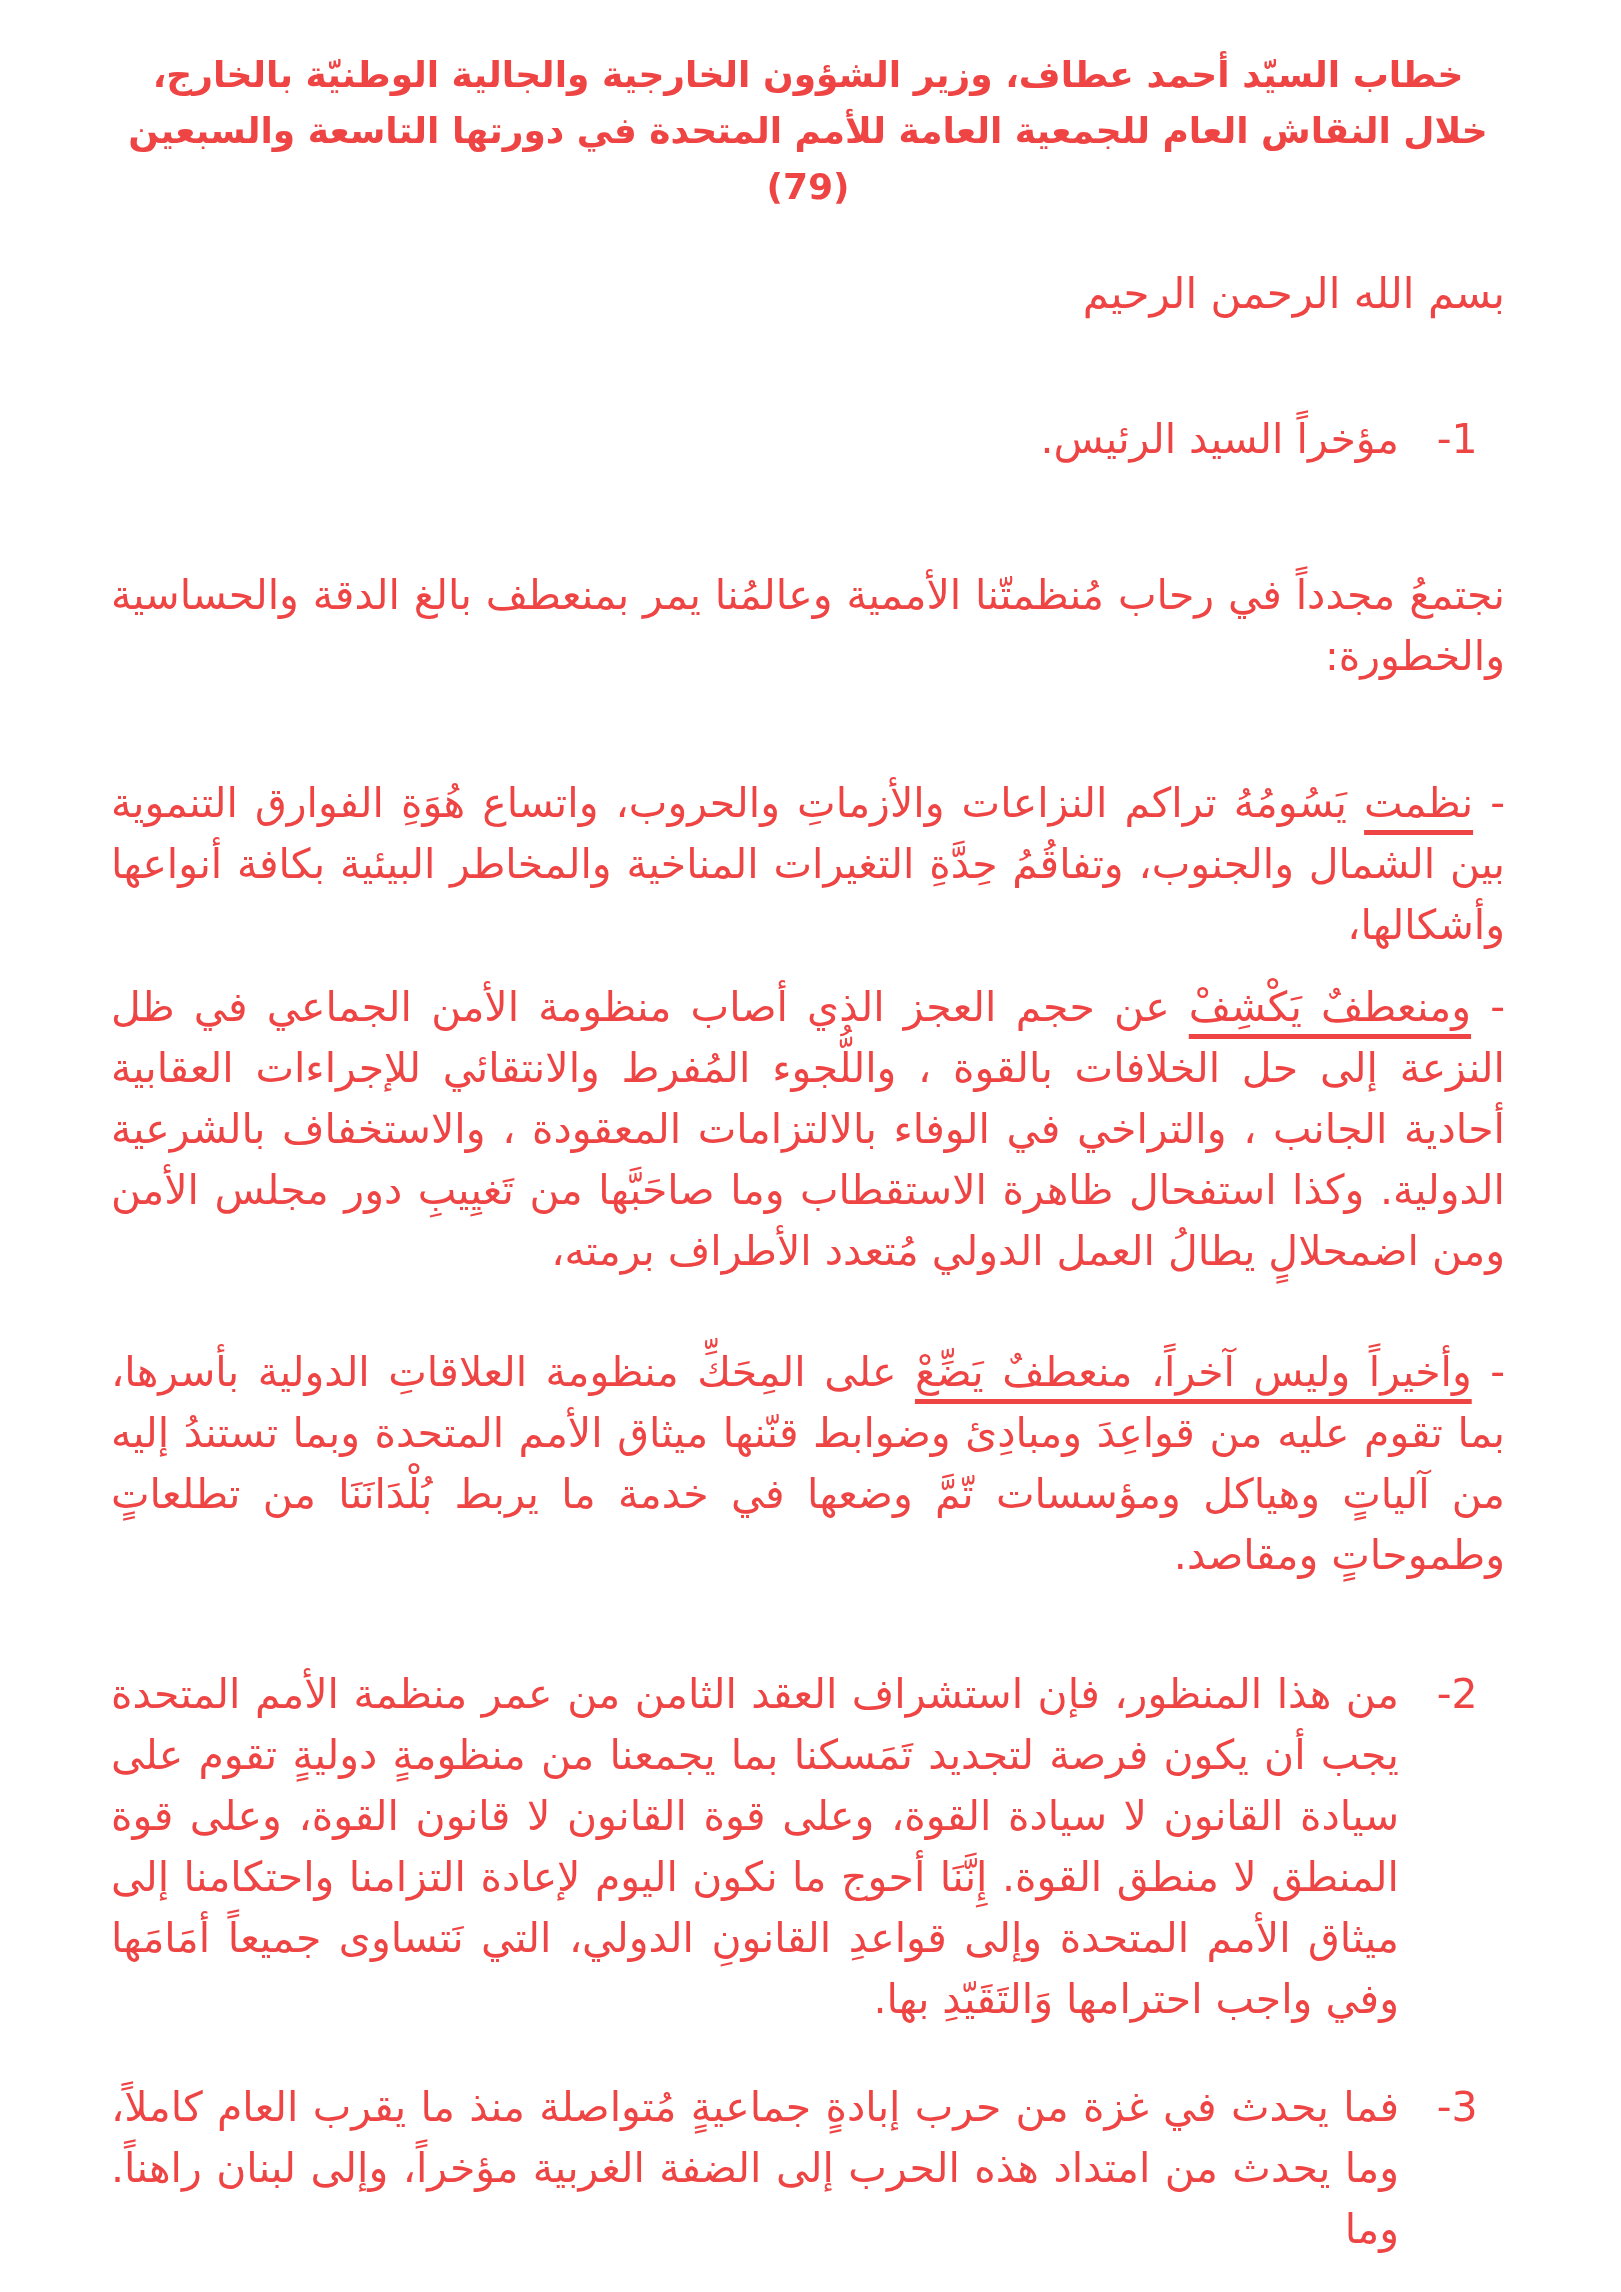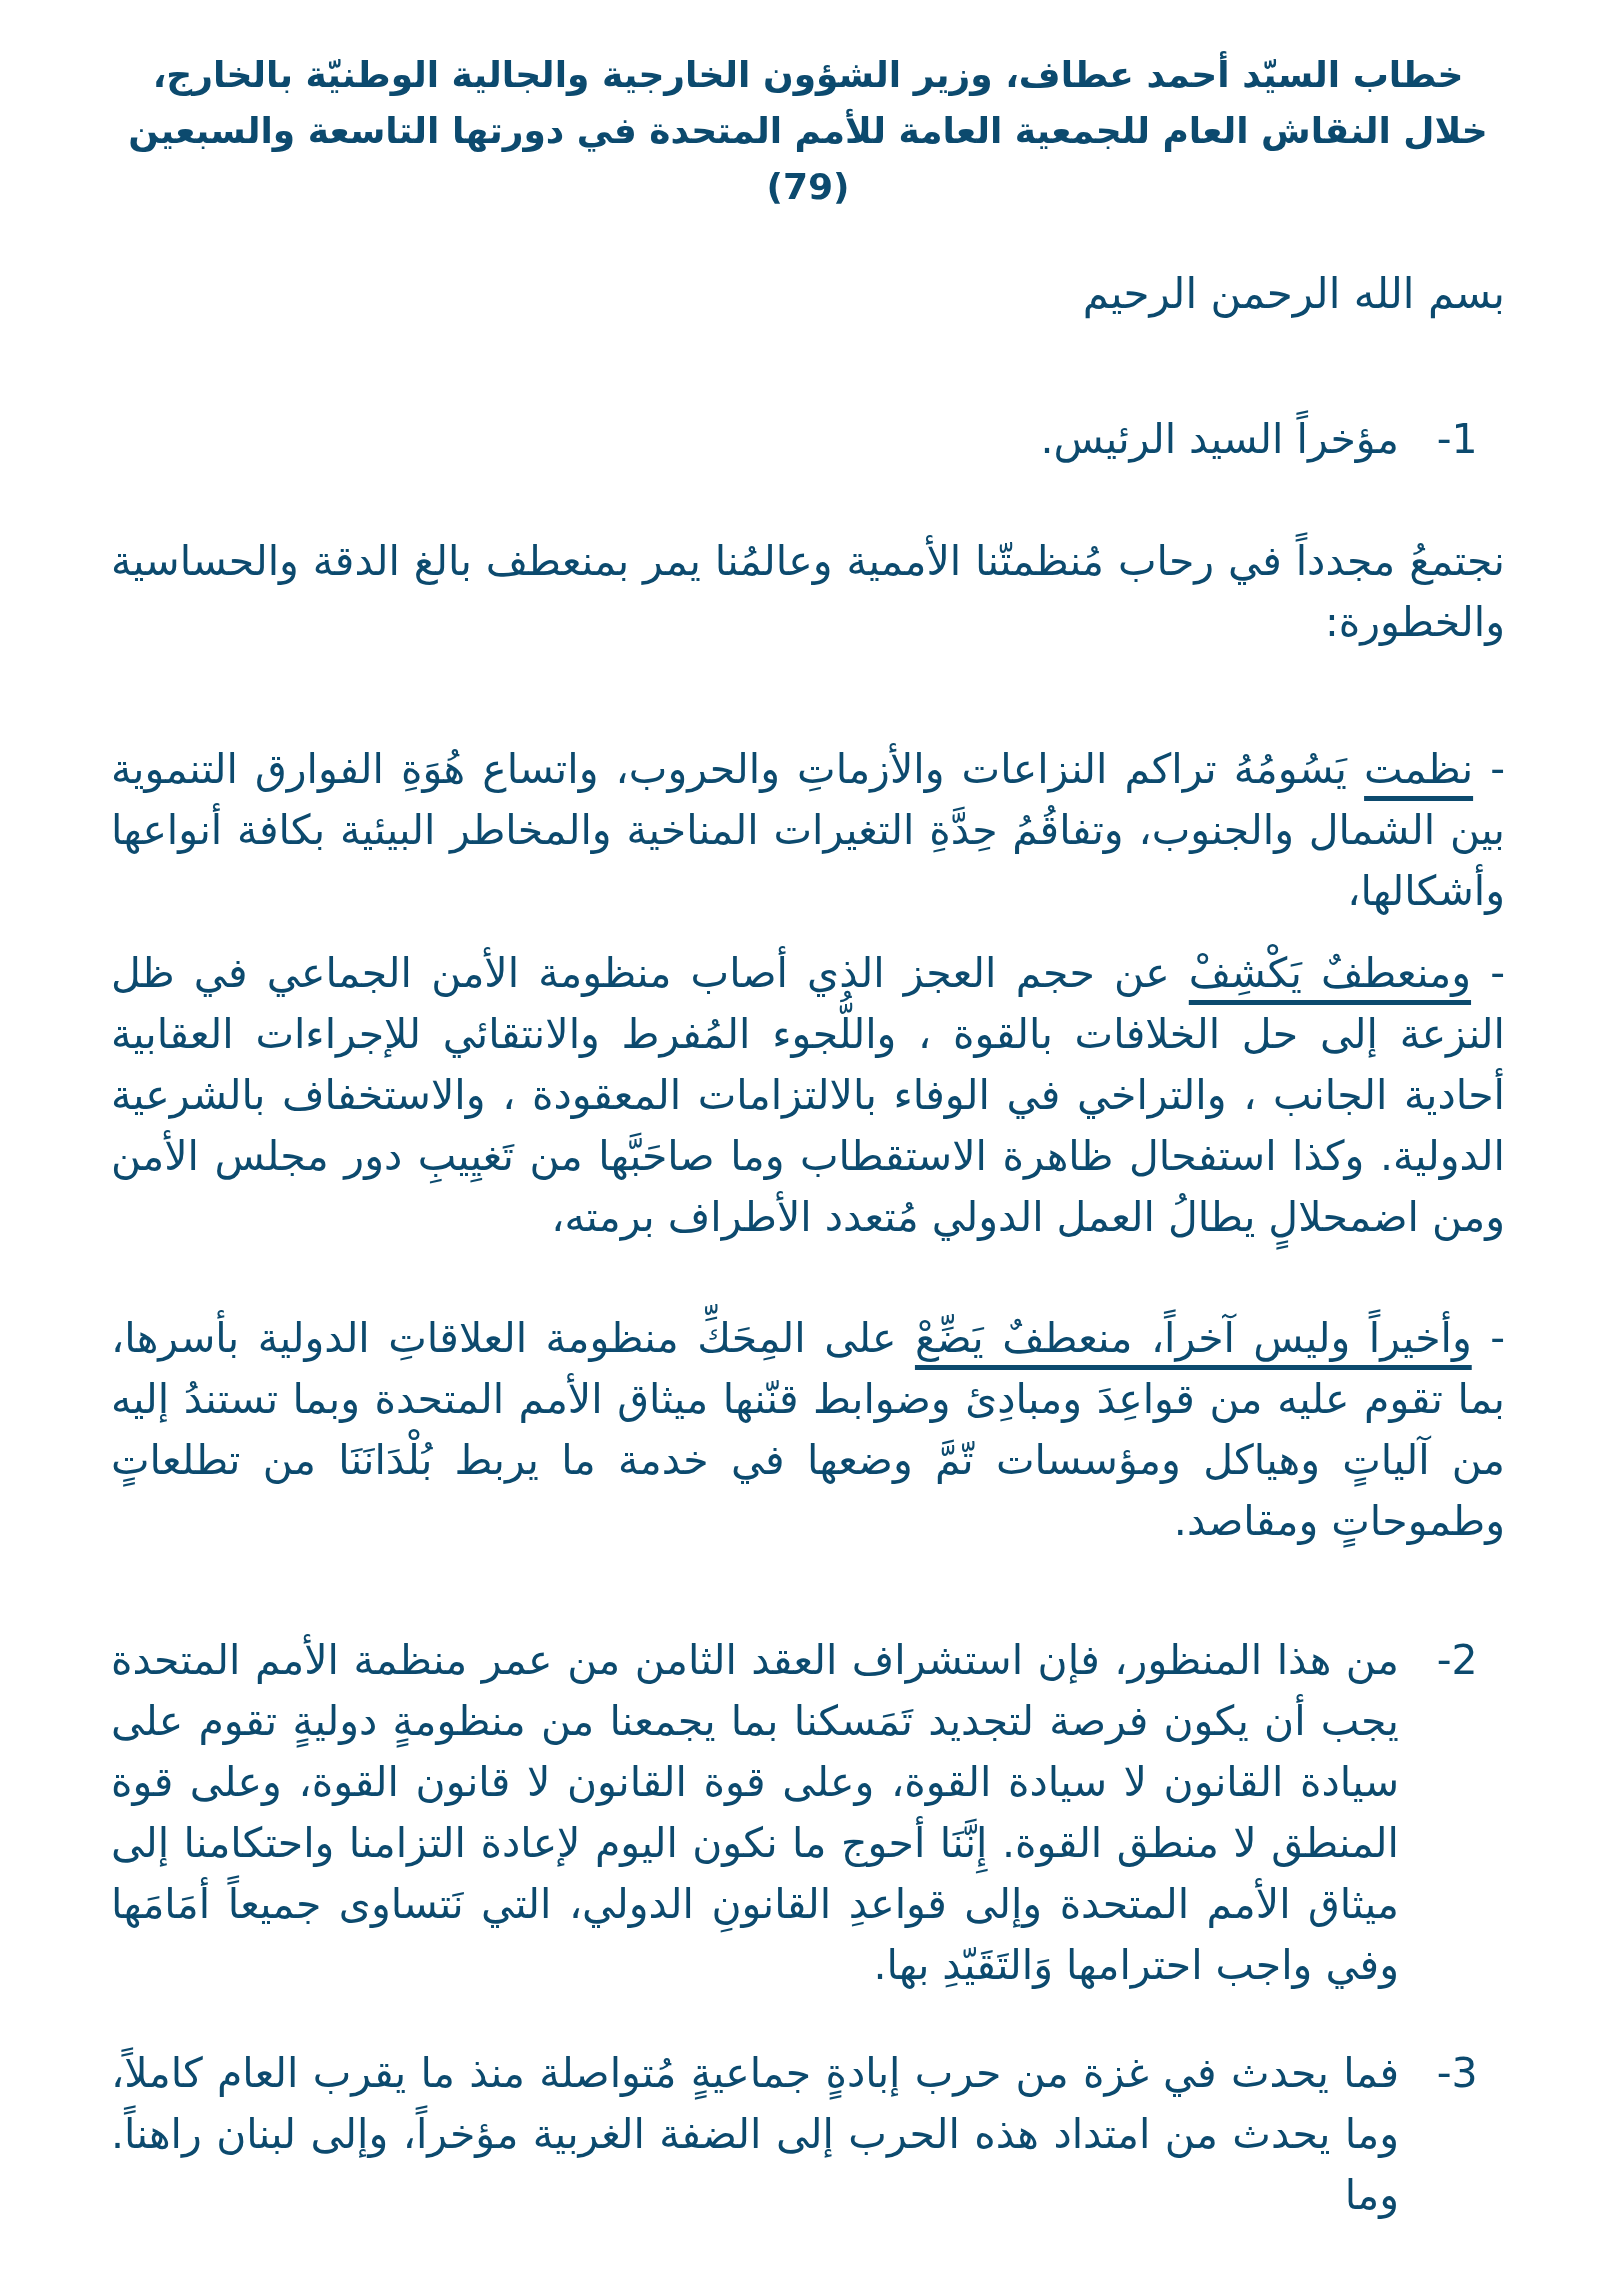--- a/index.html
+++ b/index.html
@@ -11,21 +11,21 @@
     height: 2293px;
     background: #ffffff;
     overflow: hidden;
   }
   .page {
     direction: rtl;
     box-sizing: border-box;
     width: 1621px;
     height: 2293px;
     padding: 47px 116px 0 111px;
-    color: #0c4a6e;
+    color: #ef4444;
     font-family: "DejaVu Sans", sans-serif;
     font-size: 41px;
     line-height: 61px;
     text-align: justify;
   }
   .doc-title {
     text-align: center;
     font-weight: bold;
     font-size: 36px;
     line-height: 56px;
@@ -53,21 +53,21 @@
   .para {
     margin: 0;
   }
   .u {
     text-decoration: underline;
     text-decoration-thickness: 4.9px;
     text-underline-offset: 12.7px;
     text-decoration-skip-ink: none;
   }
   .item-1  { margin-top: 86px; }
-  .intro   { margin-top: 61px; }
+  .intro   { margin-top: 95px; }
   .bullet-1{ margin-top: 86px; }
   .bullet-2{ margin-top: 21px; }
   .bullet-3{ margin-top: 60px; }
   .item-2  { margin-top: 78px; }
   .item-3  { margin-top: 47px; }
 </style>
 </head>
 <body>
 
 <div class="page">

